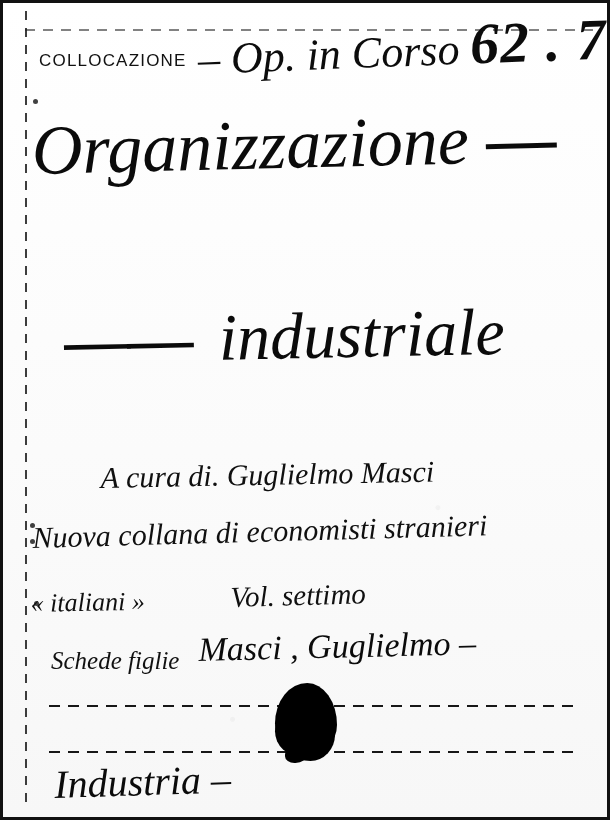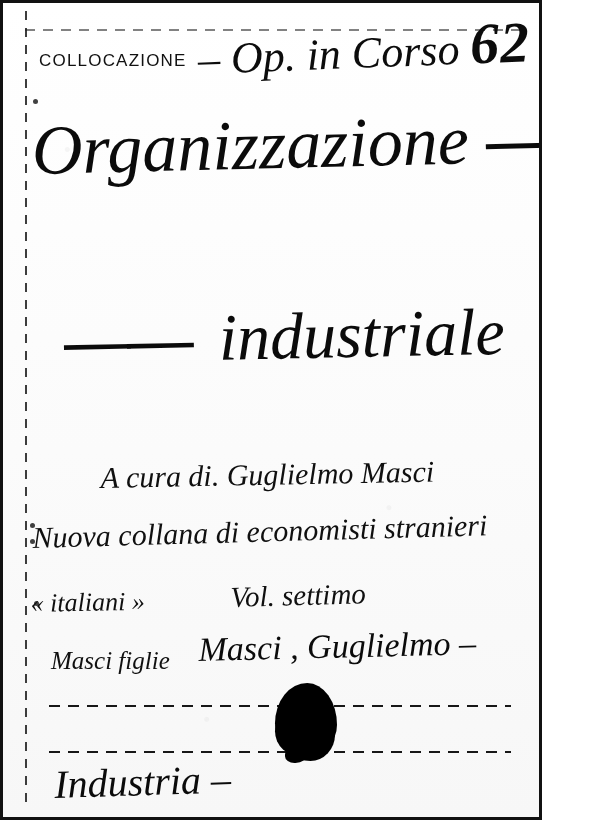--- a/index.html
+++ b/index.html
@@ -5,21 +5,21 @@
   html, body {
     margin: 0;
     padding: 0;
     background: #ffffff;
   }
   body {
     font-family: "Liberation Sans", sans-serif;
   }
   .card {
     position: relative;
-    width: 542px;
+    width: 610px;
     height: 820px;
     background: #fdfdfd;
     overflow: hidden;
     box-sizing: border-box;
     border: 3px solid #111;
   }
   
   .paper {
     position: absolute;
     inset: 0;
@@ -279,21 +279,21 @@
     <span class="dash">——</span>
     <span>industriale</span>
   </div>
 
   <div class="author-line">A cura di. Guglielmo Masci</div>
 
   <div class="series-line">Nuova collana di economisti stranieri</div>
   <div class="series-line2">« italiani »</div>
   <div class="volume-note">Vol. settimo</div>
 
-  <div class="schede-label">Masci figlie</div>
+  <div class="schede-label">Schede figlie</div>
   <div class="schede-value">Masci , Guglielmo –</div>
 
   <div class="rule r1"></div>
   <div class="rule r2"></div>
 
   <div class="blot"></div>
 
   <div class="subject">Industria –</div>
 </div>
 

